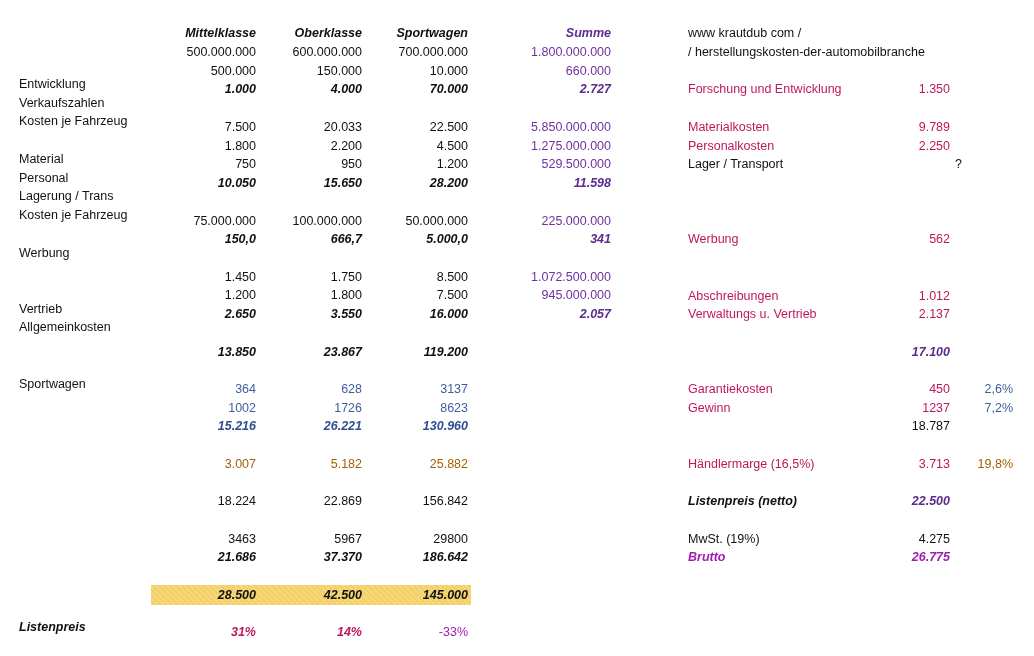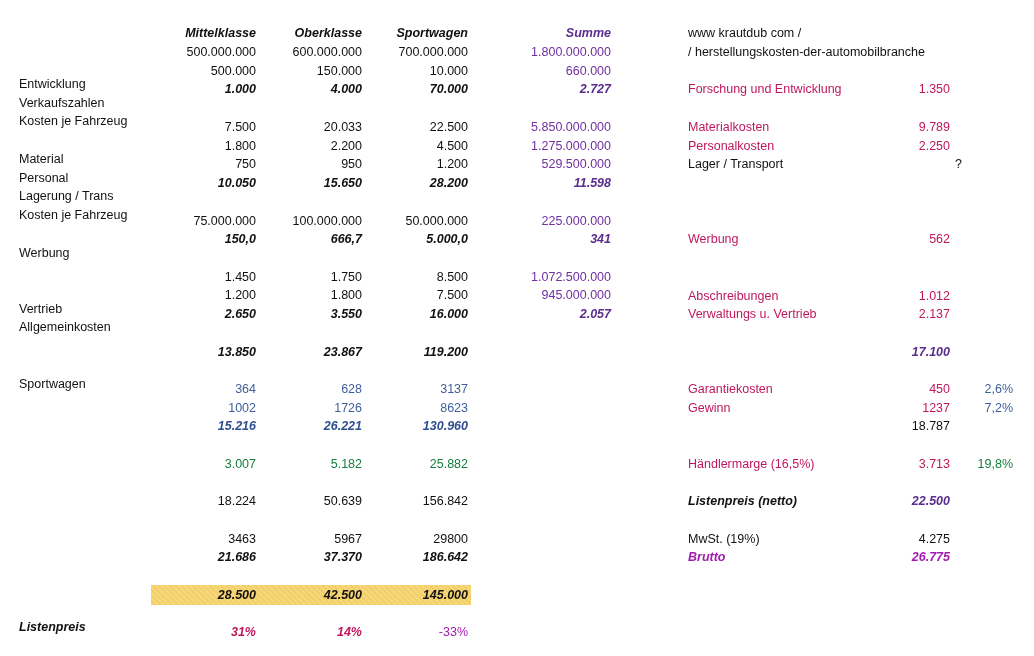--- a/index.html
+++ b/index.html
@@ -7,21 +7,21 @@
          font-family:"Liberation Sans", sans-serif; font-size:12.5px; color:#111; }
   .c { position:absolute; white-space:nowrap; line-height:16px; height:16px; }
   .r { text-align:right; }
   .b { font-weight:bold;font-style:italic; }
   .i { font-style:italic; }
   .purple { color:#7030a0; }
   .purple-b { color:#5b2d8e; }
   .red { color:#be185d; }
   .blue { color:#3f5f9a; }
   .blue-b { color:#2f4f8f; }
-  .orange { color:#15803d; }
+  .orange { color:#a16207; }
   .green { color:#a21caf; }
   .hl { position:absolute; left:151px; top:585px; width:320px; height:20px;
         background:repeating-linear-gradient(45deg,#f6d77a 0 2px,#f3cf6a 2px 4px); }
   
   .lab { left:19px;margin-top:32px; }
   .m { left:150px; width:106px; }
   .o { left:260px; width:102px; }
   .s { left:366px; width:102px; }
   .sum { left:500px; width:111px; }
   .rl { left:688px; }
@@ -150,21 +150,21 @@
 <div class="c r rv" style="top:418px">18.787</div>
 
 <div class="c r m orange" style="top:456px">3.007</div>
 <div class="c r o orange" style="top:456px">5.182</div>
 <div class="c r s orange" style="top:456px">25.882</div>
 <div class="c rl red" style="top:456px">Händlermarge (16,5%)</div>
 <div class="c r rv red" style="top:456px">3.713</div>
 <div class="c r rp orange" style="top:456px">19,8%</div>
 
 <div class="c r m" style="top:493px">18.224</div>
-<div class="c r o" style="top:493px">50.639</div>
+<div class="c r o" style="top:493px">22.869</div>
 <div class="c r s" style="top:493px">156.842</div>
 <div class="c rl b" style="top:493px">Listenpreis (netto)</div>
 <div class="c r b rv purple-b" style="top:493px">22.500</div>
 
 <div class="c r m" style="top:531px">3463</div>
 <div class="c r o" style="top:531px">5967</div>
 <div class="c r s" style="top:531px">29800</div>
 <div class="c rl" style="top:531px">MwSt. (19%)</div>
 <div class="c r rv" style="top:531px">4.275</div>
 

